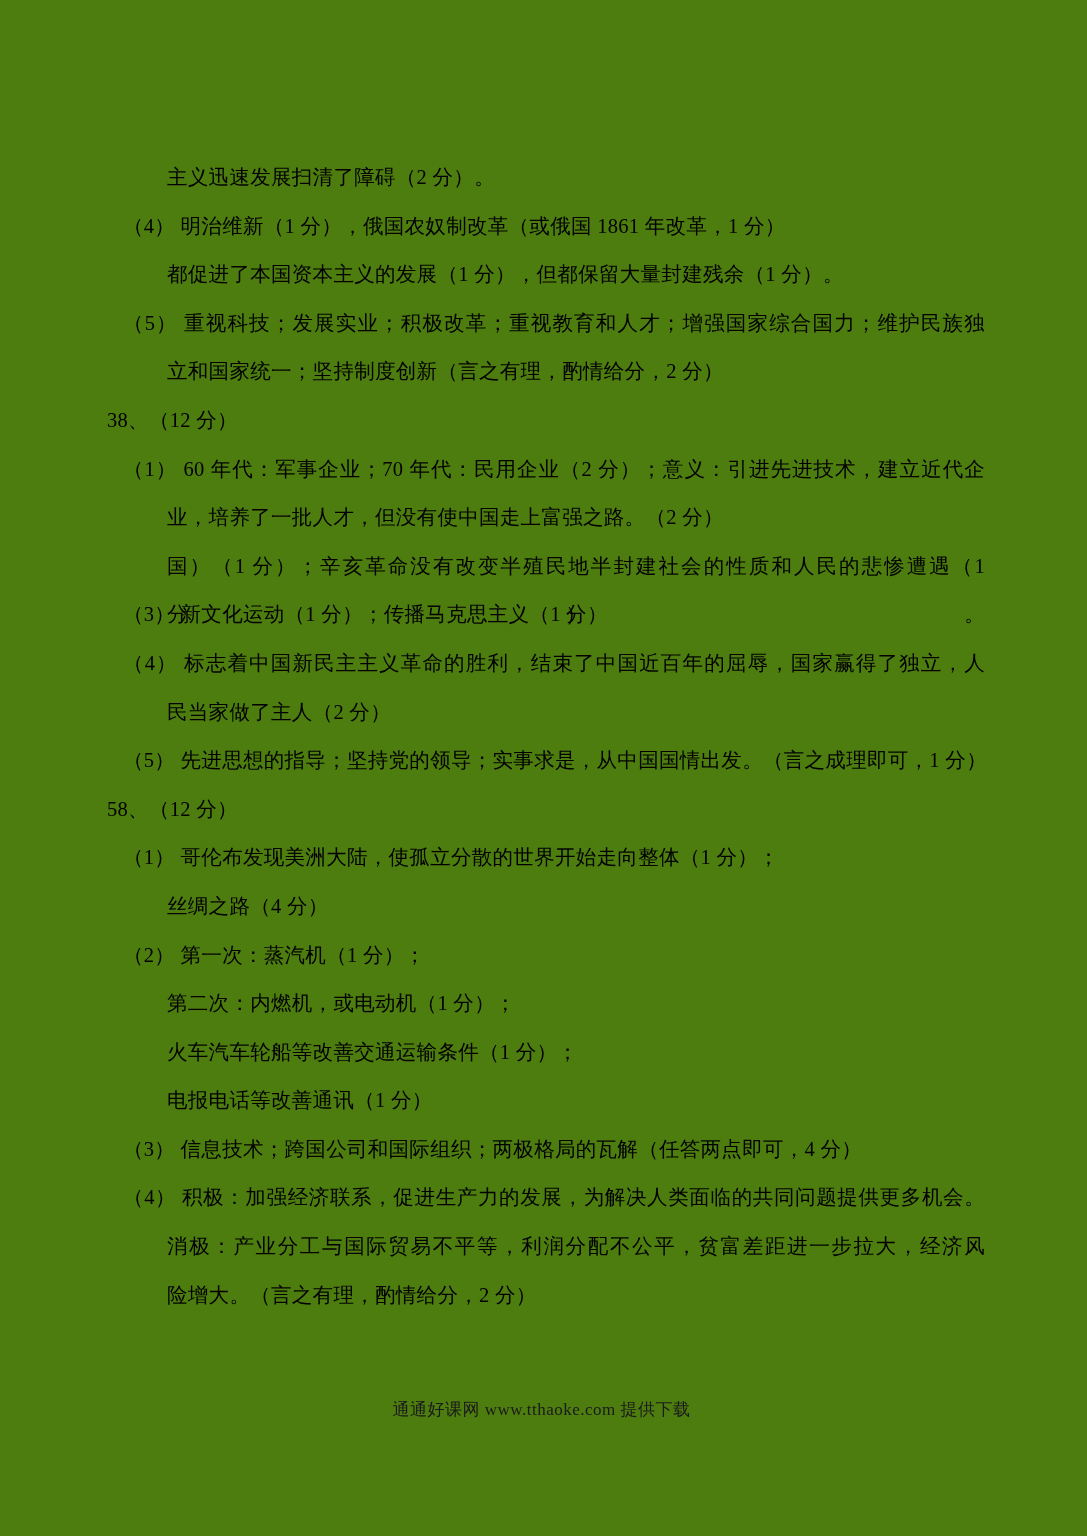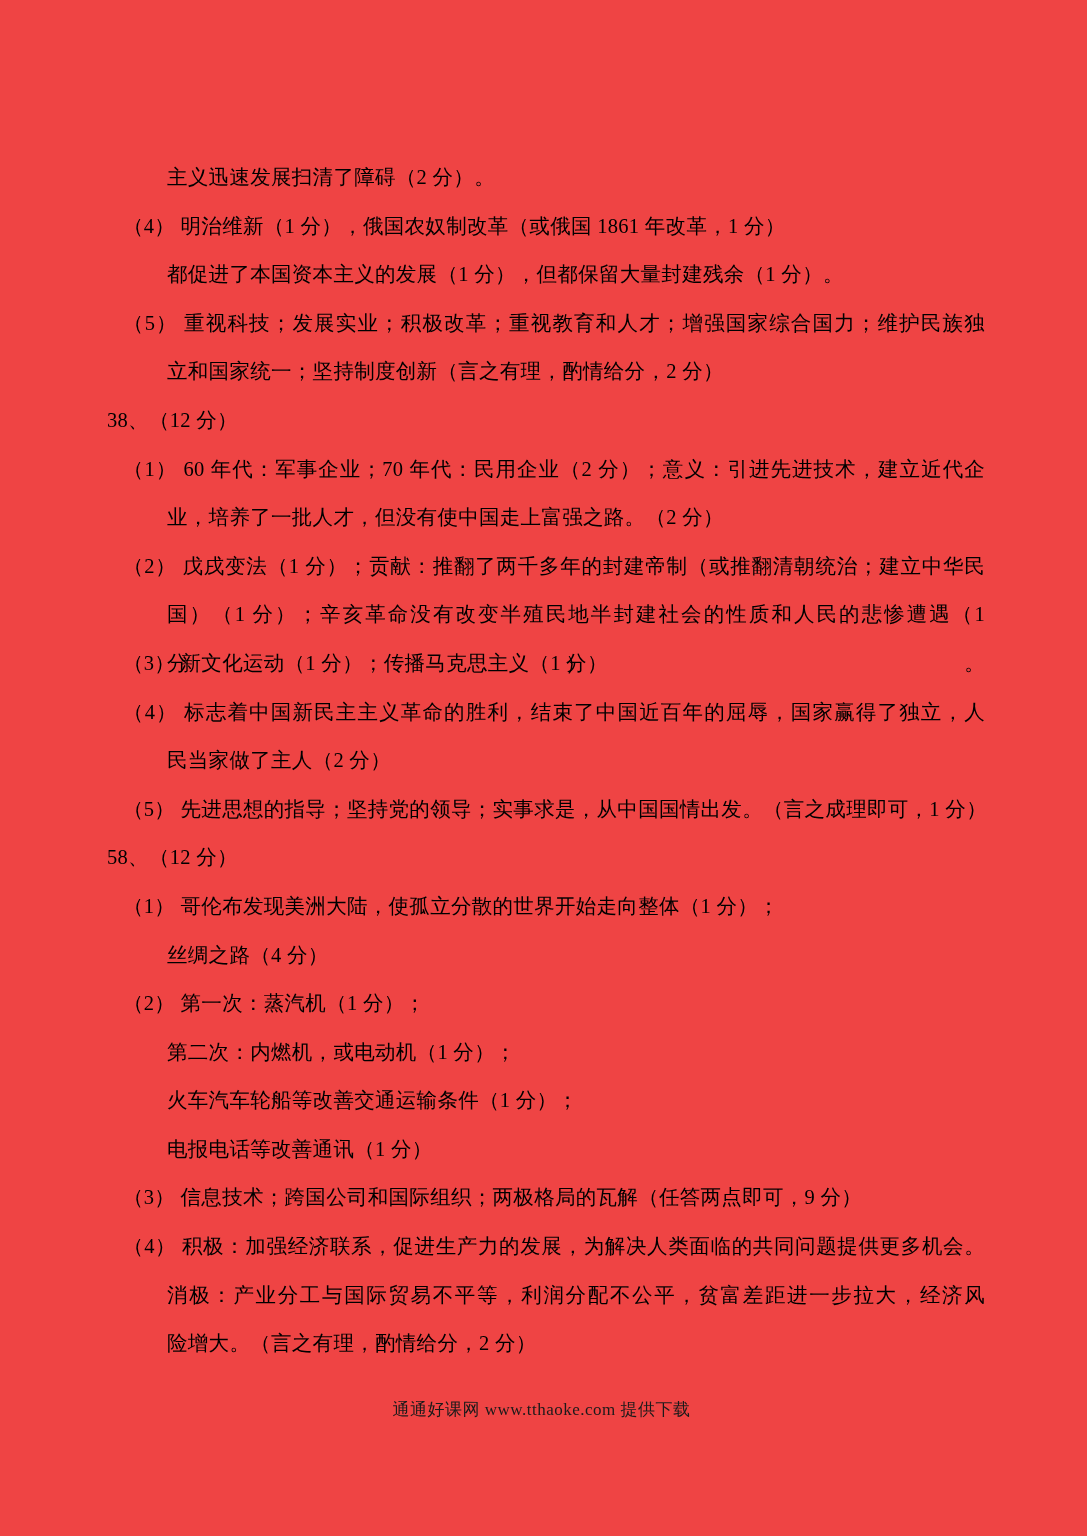--- a/index.html
+++ b/index.html
@@ -4,21 +4,21 @@
 <style>
   html, body {
     margin: 0;
     padding: 0;
     background: #ffffff;
   }
   .page {
     position: relative;
     width: 1087px;
     height: 1536px;
-    background: #ef4444;
+    background: #4d7c0f;
     color: #000000;
     font-family: "Liberation Serif", "DejaVu Serif", serif;
     overflow: hidden;
   }
   .doc {
     position: absolute;
     top: 153px;
     left: 0;
     right: 0;
   }
@@ -57,33 +57,32 @@
 <div class="page">
   <div class="doc">
     <div class="line cont">主义迅速发展扫清了障碍（2 分）。</div>
     <div class="line item">（4） 明治维新（1 分），俄国农奴制改革（或俄国 1861 年改革，1 分）</div>
     <div class="line cont">都促进了本国资本主义的发展（1 分），但都保留大量封建残余（1 分）。</div>
     <div class="line item full">（5） 重视科技；发展实业；积极改革；重视教育和人才；增强国家综合国力；维护民族独</div>
     <div class="line cont">立和国家统一；坚持制度创新（言之有理，酌情给分，2 分）</div>
     <div class="line sect">38、（12 分）</div>
     <div class="line item full">（1） 60 年代：军事企业；70 年代：民用企业（2 分）；意义：引进先进技术，建立近代企</div>
     <div class="line cont">业，培养了一批人才，但没有使中国走上富强之路。（2 分）</div>
-    <div class="line item full">（2） 戊戌变法（1 分）；贡献：推翻了两千多年的封建帝制（或推翻清朝统治；建立中华民</div>
     <div class="line cont full">国）（1 分）；辛亥革命没有改变半殖民地半封建社会的性质和人民的悲惨遭遇（1 分）。</div>
     <div class="line item">（3） 新文化运动（1 分）；传播马克思主义（1 分）</div>
     <div class="line item full">（4） 标志着中国新民主主义革命的胜利，结束了中国近百年的屈辱，国家赢得了独立，人</div>
     <div class="line cont">民当家做了主人（2 分）</div>
     <div class="line item">（5） 先进思想的指导；坚持党的领导；实事求是，从中国国情出发。（言之成理即可，1 分）</div>
     <div class="line sect">58、（12 分）</div>
     <div class="line item">（1） 哥伦布发现美洲大陆，使孤立分散的世界开始走向整体（1 分）；</div>
     <div class="line cont">丝绸之路（4 分）</div>
     <div class="line item">（2） 第一次：蒸汽机（1 分）；</div>
     <div class="line cont">第二次：内燃机，或电动机（1 分）；</div>
     <div class="line cont">火车汽车轮船等改善交通运输条件（1 分）；</div>
     <div class="line cont">电报电话等改善通讯（1 分）</div>
-    <div class="line item">（3） 信息技术；跨国公司和国际组织；两极格局的瓦解（任答两点即可，9 分）</div>
+    <div class="line item">（3） 信息技术；跨国公司和国际组织；两极格局的瓦解（任答两点即可，4 分）</div>
     <div class="line item full">（4） 积极：加强经济联系，促进生产力的发展，为解决人类面临的共同问题提供更多机会。</div>
     <div class="line cont full">消极：产业分工与国际贸易不平等，利润分配不公平，贫富差距进一步拉大，经济风</div>
     <div class="line cont">险增大。（言之有理，酌情给分，2 分）</div>
   </div>
 
   <div class="footer">通通好课网 www.tthaoke.com 提供下载</div>
 </div>
 
 </body></html>

